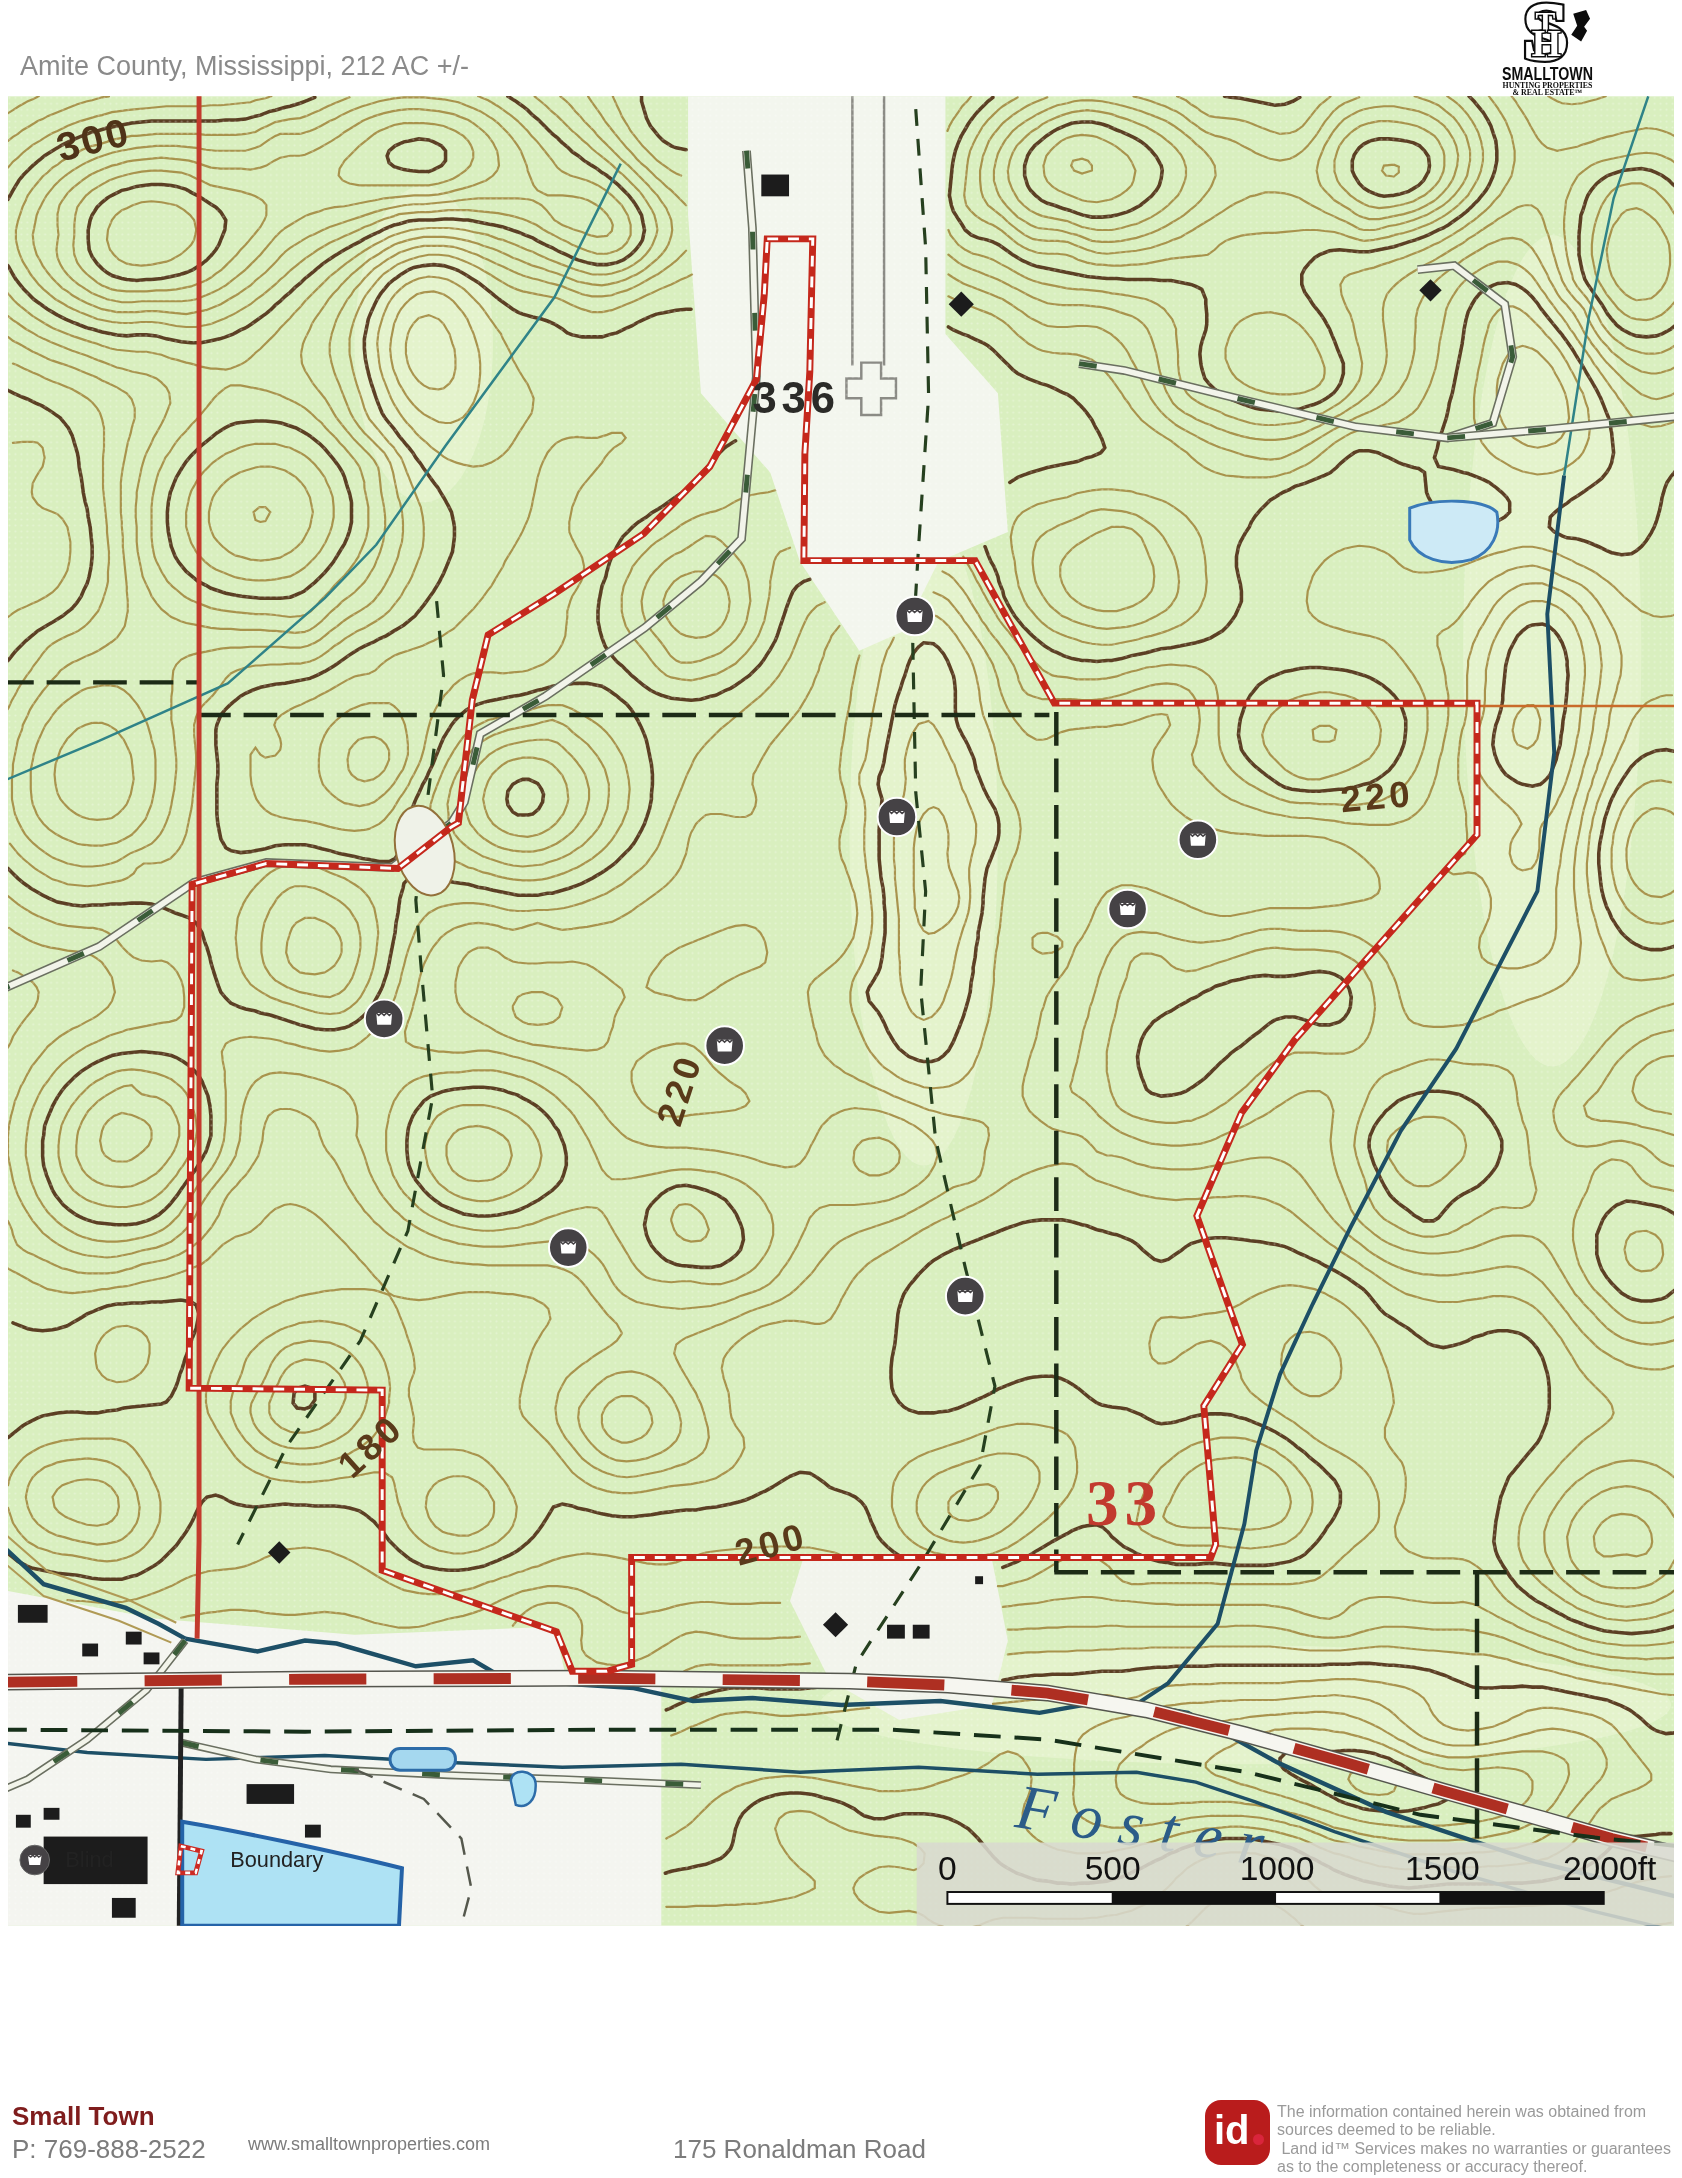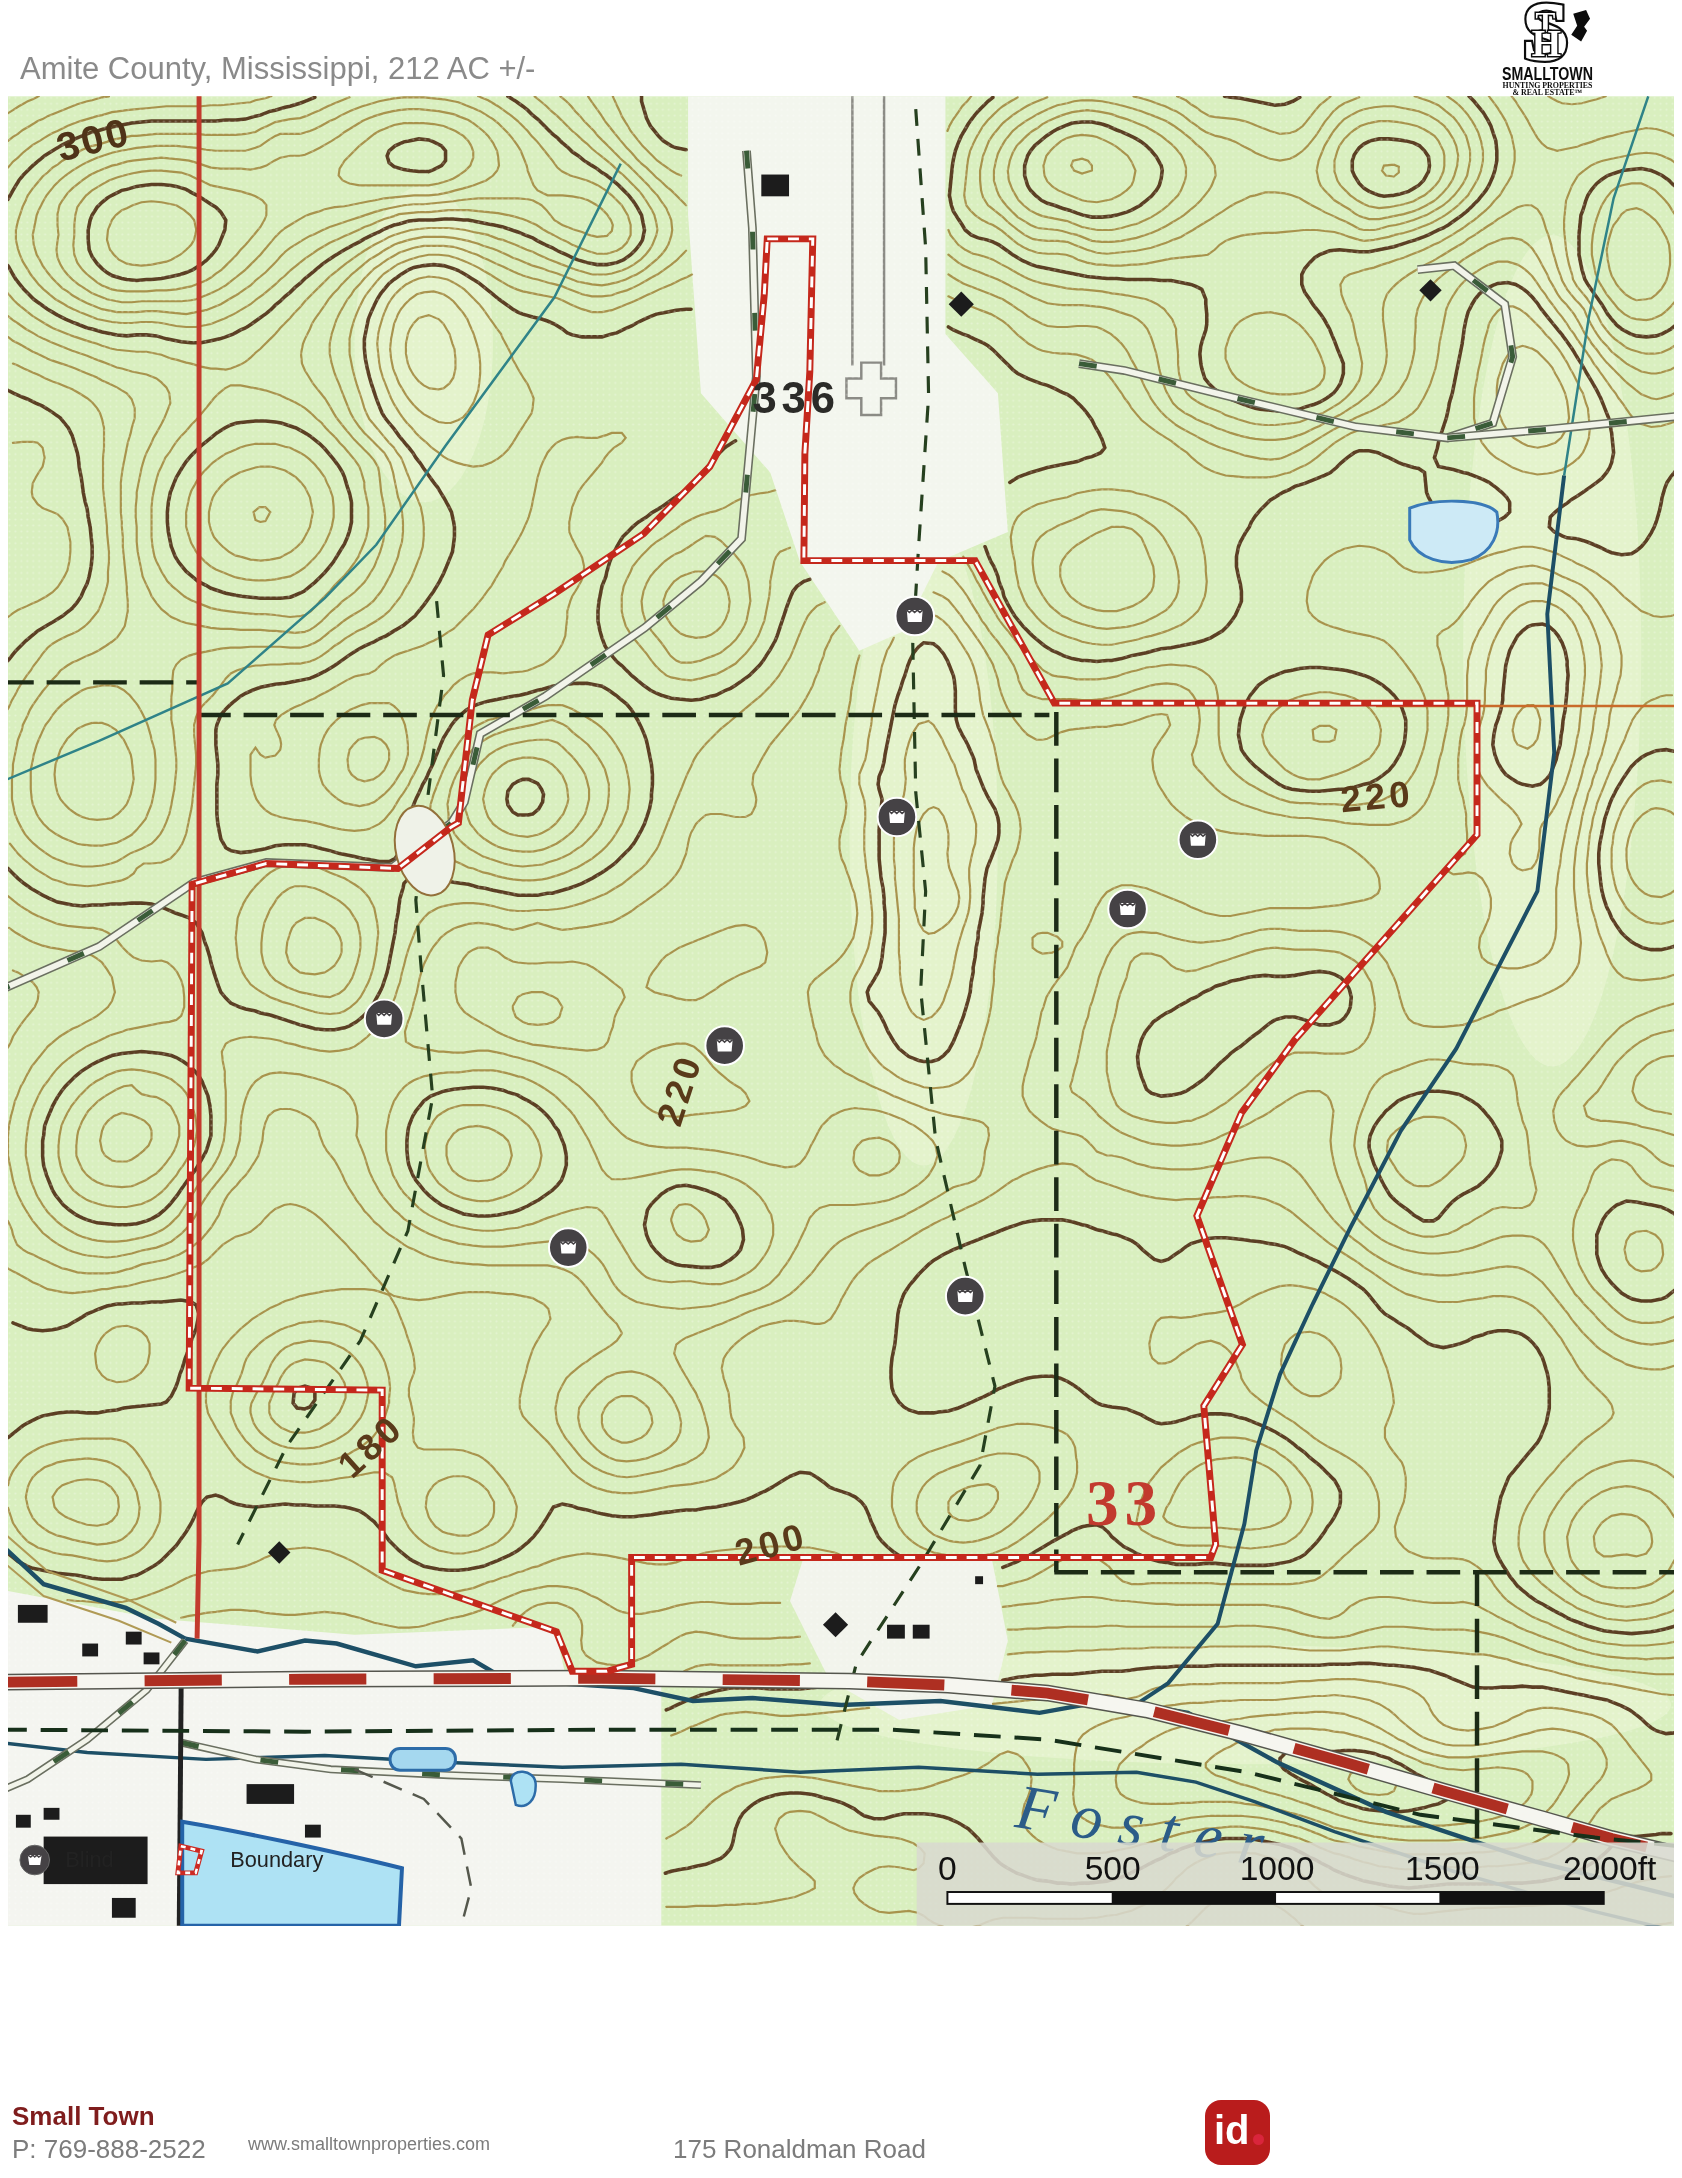--- a/index.html
+++ b/index.html
@@ -1,19 +1,19 @@
 <!DOCTYPE html>
 <html><head>
 <meta charset="utf-8">
 <style>
   html,body{margin:0;padding:0;background:#ffffff;width:1682px;height:2178px;
     font-family:"Liberation Sans", sans-serif;}
   #page{position:relative;width:1682px;height:2178px;overflow:hidden;background:#fff;}
   #title{position:absolute;left:20px;top:8px;font-size:37px;font-weight:bold;color:#4a4a4a;}
-  #subtitle{position:absolute;left:20px;top:51px;font-size:31px;color:#8a8a8a;}
+  #subtitle{position:absolute;left:20px;top:51px;font-size:27px;color:#8a8a8a;}
   #mapsvg{position:absolute;left:8px;top:96px;}
   .legend{position:absolute;top:1842px;height:40px;font-size:22px;color:#3b82f6;}
 </style>
 </head>
 <body>
 <div id="page">
 
 
   <div id="subtitle">Amite County, Mississippi, 212 AC +/-</div>
 
@@ -279,14 +279,15 @@
 
   <div style="position:absolute;left:248px;top:2134px;font-size:18px;color:#7c7c7c;">www.smalltownproperties.com</div>
 
   <div style="position:absolute;left:673px;top:2134px;font-size:26px;color:#7c7c7c;">175 Ronaldman Road</div>
 
   <div style="position:absolute;left:1205px;top:2100px;width:65px;height:65px;background:#b91c1c;border-radius:16px;">
     <div style="position:absolute;left:9px;top:8px;color:#fff;font-size:40px;font-weight:bold;letter-spacing:0px;">id</div>
     <div style="position:absolute;left:48px;top:34px;width:11px;height:11px;background:#d9253c;border-radius:50%;"></div>
   </div>
 
+  <div style="position:absolute;left:1277px;top:2103px;width:396px;font-size:16px;line-height:18.3px;color:#9a9a9a;">The information contained herein was obtained from sources deemed to be reliable.<br>&nbsp;Land id™ Services makes no warranties or guarantees as to the completeness or accuracy thereof.</div>
 </div>
 
 
 </body></html>

